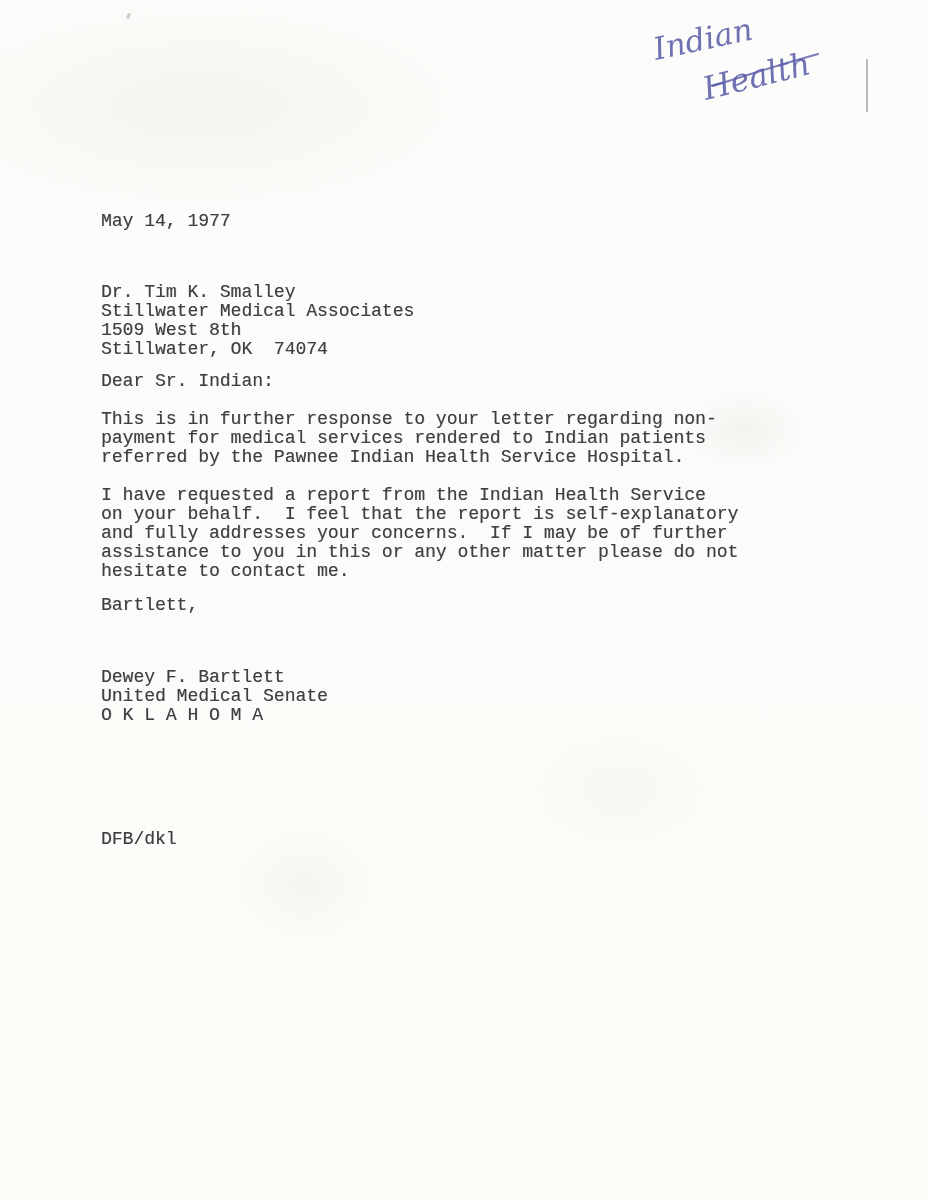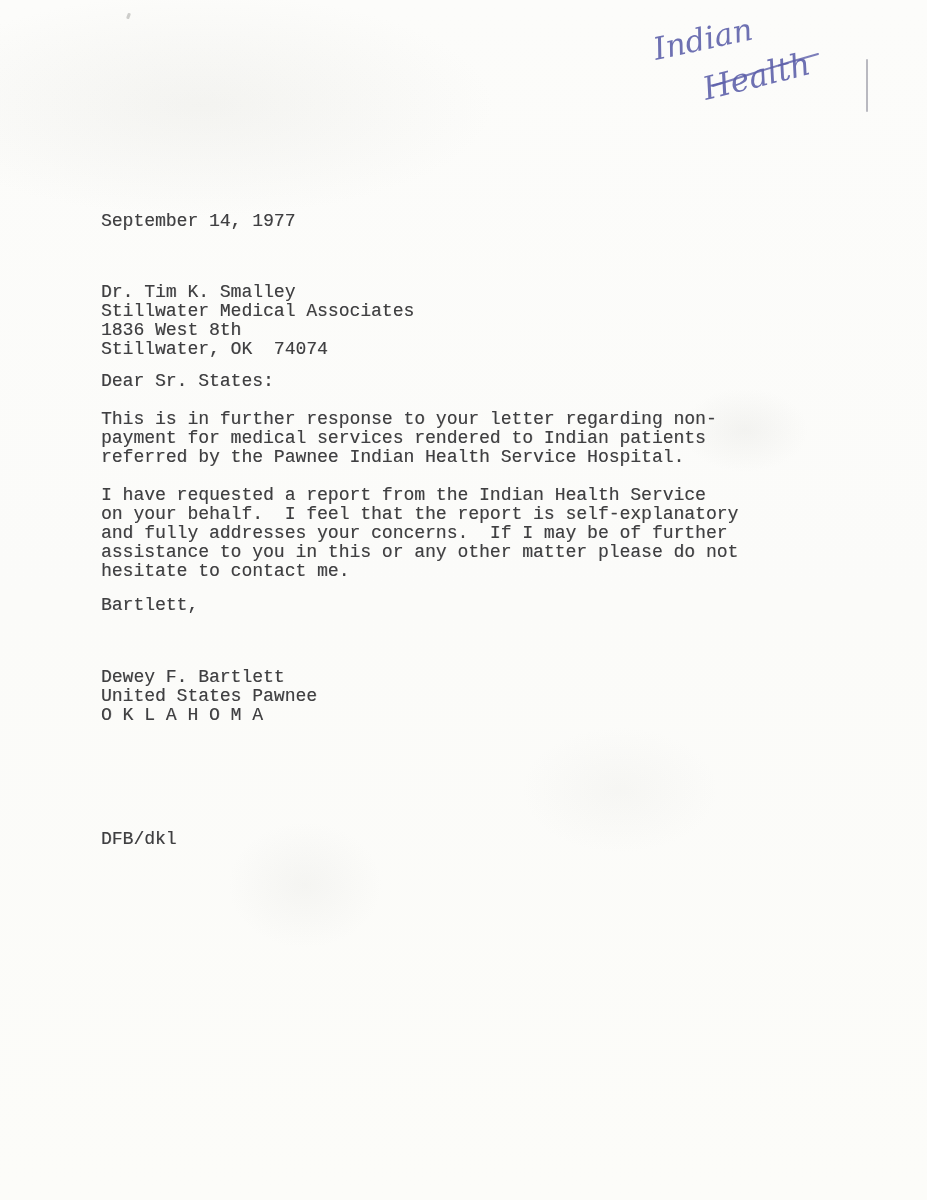--- a/index.html
+++ b/index.html
@@ -76,40 +76,40 @@
 
   <svg class="handwriting" viewBox="0 0 320 140" xmlns="http://www.w3.org/2000/svg">
     <text x="38" y="58" font-size="31" transform="rotate(-12 38 58)">Indian</text>
     <text x="88" y="98" font-size="32" transform="rotate(-14 88 98)">Health</text>
     <path d="M 95 84 Q 150 66 200 52" stroke="#5b5ea9" stroke-width="2" fill="none" opacity="0.8" stroke-linecap="round"></path>
   </svg>
 
   <div class="scan-mark"></div>
   <div class="corner-speck"></div>
 
-  <div class="typed date-line">September 14, 1977</div>
+  <div class="typed date-line">May 14, 1977</div>
 
   <div class="typed recipient">Dr. Tim K. Smalley
 Stillwater Medical Associates
-1836 West 8th
+1509 West 8th
 Stillwater, OK  74074</div>
 
-  <div class="typed salutation">Dear Sr. States:</div>
+  <div class="typed salutation">Dear Sr. Indian:</div>
 
   <div class="typed paragraph-2">I have requested a report from the Indian Health Service
 on your behalf.  I feel that the report is self-explanatory
 and fully addresses your concerns.  If I may be of further
 assistance to you in this or any other matter please do not
 hesitate to contact me.</div>
 
   <div class="typed paragraph-1">This is in further response to your letter regarding non-
 payment for medical services rendered to Indian patients
 referred by the Pawnee Indian Health Service Hospital.</div>
 
   <div class="typed closing">Bartlett,</div>
 
   <div class="typed signature-block">Dewey F. Bartlett
-United States Pawnee
+United Medical Senate
 O K L A H O M A</div>
 
   <div class="typed typist-initials">DFB/dkl</div>
 
 </div>
 
 </body></html>

